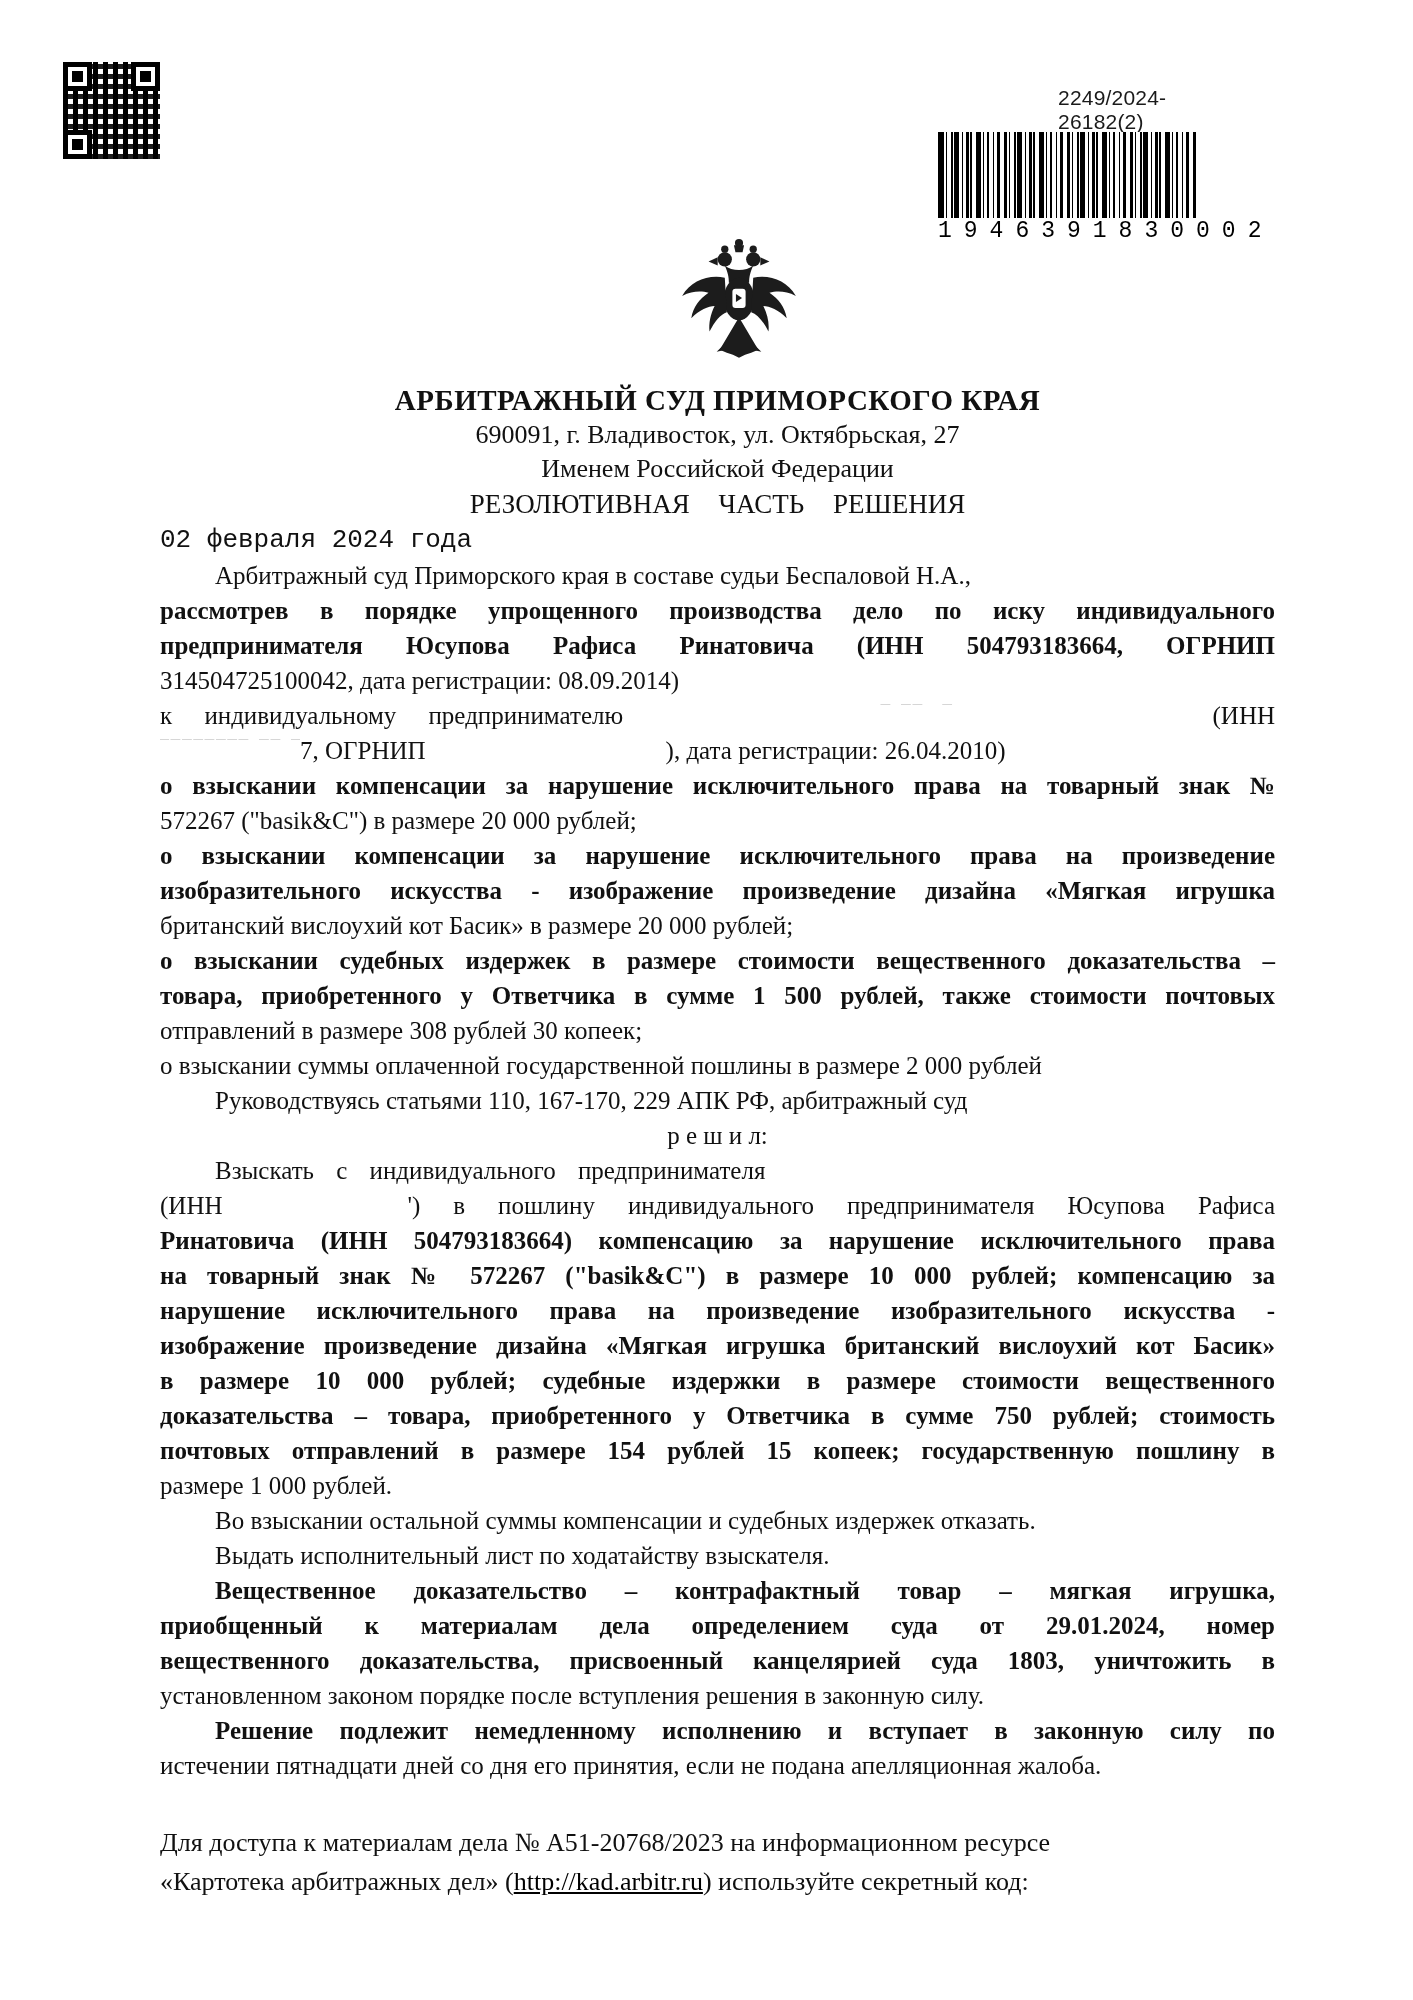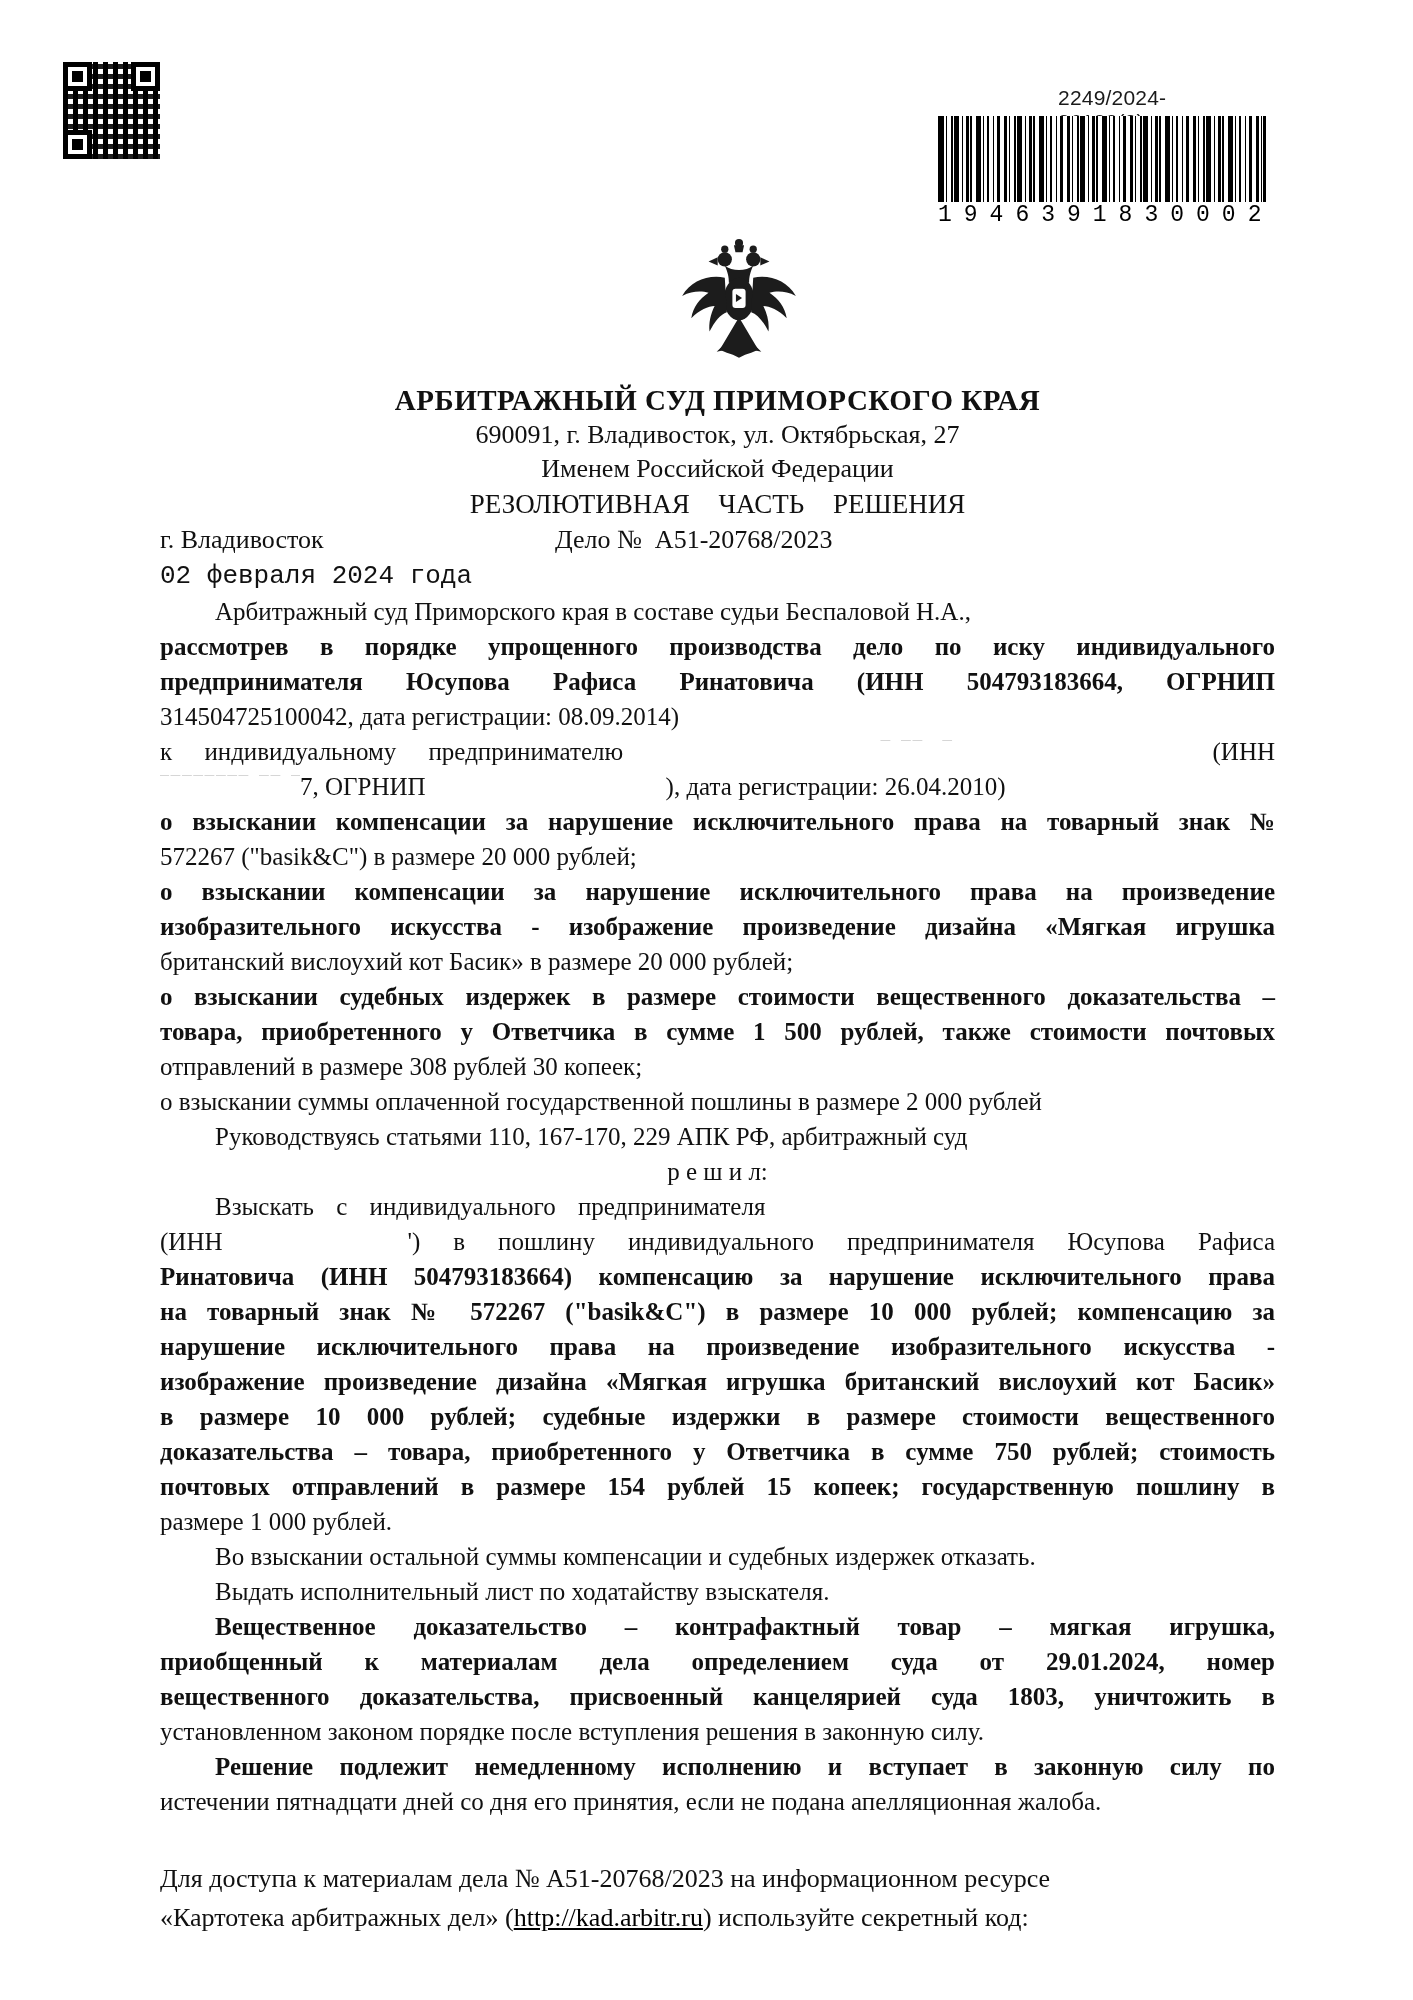--- a/index.html
+++ b/index.html
@@ -14,21 +14,21 @@
   .qr .f{position:absolute;width:29px;height:29px;background:#fff;}
   .qr .f::before{content:"";position:absolute;inset:0;border:5px solid #000;box-sizing:border-box;}
   .qr .f i{position:absolute;inset:9px;background:#000;}
   .qr .tl{left:0;top:0}.qr .tr{right:0;top:0}.qr .bl{left:0;bottom:0}
 
   
   .docnum{position:absolute;top:86px;left:1058px;width:185px;font-family:"Liberation Sans",sans-serif;
           font-size:21px;color:#1a1a1a;letter-spacing:.2px;}
 
   
-  .barcode{position:absolute;left:938px;top:116px;width:328px;}
+  .barcode{position:absolute;left:938px;top:132px;width:258px;}
   .bars{height:86px;border-left:3px solid #000;border-right:3px solid #000;
         background:repeating-linear-gradient(90deg,
           #000 0 3px,#fff 3px 5px,#000 5px 6px,#fff 6px 10px,#000 10px 12px,#fff 12px 13px,
           #000 13px 18px,#fff 18px 21px,#000 21px 22px,#fff 22px 25px,#000 25px 28px,#fff 28px 29px,
           #000 29px 31px,#fff 31px 35px,#000 35px 40px,#fff 40px 42px,#000 42px 43px,#fff 43px 46px,
           #000 46px 48px,#fff 48px 52px,#000 52px 53px,#fff 53px 56px,#000 56px 59px,#fff 59px 63px);}
   .bardigits{font-family:"Liberation Mono",monospace;font-size:23px;color:#000;
              letter-spacing:12px;text-align:center;margin-top:0px;white-space:nowrap;}
 
   
@@ -107,24 +107,20 @@
     <path d="M57 57l6 4-6 4z" fill="#1c1c1c"></path>
   </svg>
 
   <div class="content">
 
     <div class="court-name">АРБИТРАЖНЫЙ СУД ПРИМОРСКОГО КРАЯ</div>
     <div class="court-addr">690091, г. Владивосток, ул. Октябрьская, 27</div>
     <div class="imenem">Именем Российской Федерации</div>
     <div class="doctitle">РЕЗОЛЮТИВНАЯ ЧАСТЬ РЕШЕНИЯ</div>
 
-    <div class="place-line">
-      <span>г. Владивосток</span>
-      <span class="caseno">Дело №  А51-20768/2023</span>
-    </div>
     <div class="date-line">02 февраля 2024 года</div>
 
     <div class="ln ind">Арбитражный суд Приморского края в составе судьи Беспаловой Н.А.,</div>
     <div class="ln j">рассмотрев в порядке упрощенного производства дело по иску индивидуального</div>
     <div class="ln j">предпринимателя Юсупова Рафиса Ринатовича (ИНН 504793183664, ОГРНИП</div>
     <div class="ln">314504725100042, дата регистрации: 08.09.2014)</div>
 
     <div class="ln flexln">
       <span class="ws-wide">к индивидуальному предпринимателю</span>
       <span class="residue">‾ ‾‾  ‾</span>

